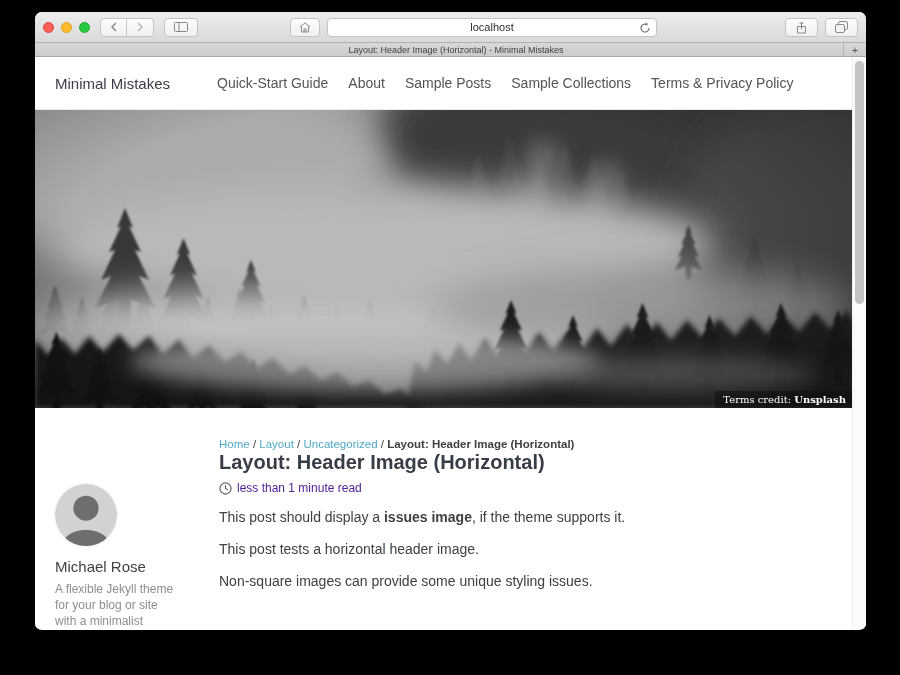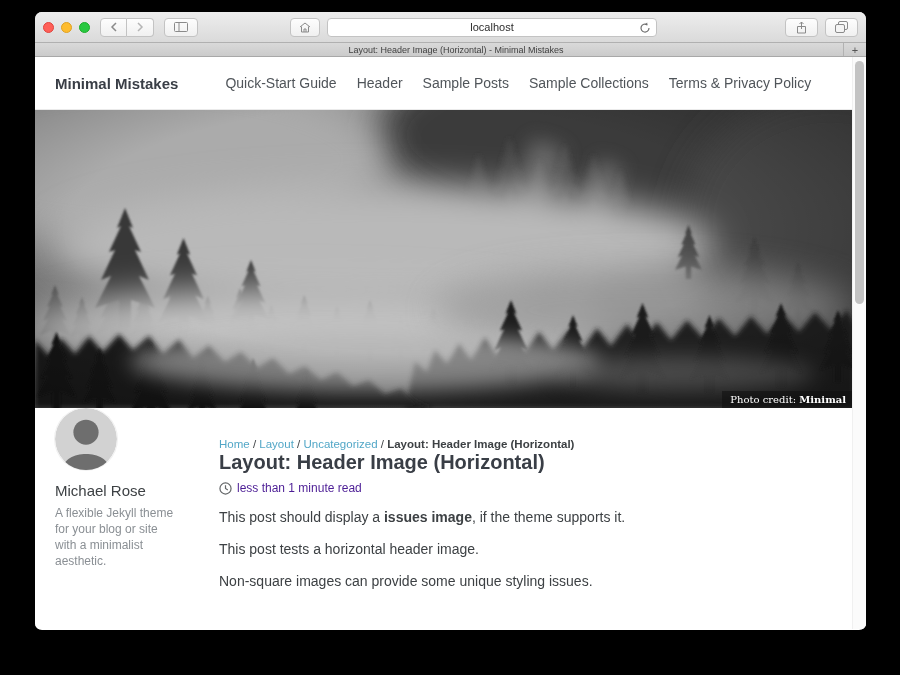--- a/index.html
+++ b/index.html
@@ -63,34 +63,34 @@
     border-left: 1px solid #b2b2b2;
     display: flex; align-items: center; justify-content: center;
     font-size: 11px; color: #555;
   }
   
   .viewport { position: relative; height: 572px; background: #fff; overflow: hidden; }
   .masthead {
     height: 53px; border-bottom: 1px solid #eaeaea;
     display: flex; align-items: center; padding: 0 20px;
   }
-  .site-title { font-size: 15px; font-weight: bold; color: #393e46; }
+  .site-title { font-size: 15px; font-weight: normal; color: #393e46; }
   .masthead-nav { display: flex; gap: 20px; margin-left: 47px; list-style: none; }
   .masthead-nav li { font-size: 14px; color: #50555a; cursor: pointer; }
   .hero { position: relative; width: 819px; height: 298px; background: #6f6f6f; overflow: hidden; }
   .hero svg { display: block; }
   .hero-credit {
     position: absolute; right: 0; bottom: 0;
     background: rgba(15,15,15,.55); color: #fff;
     font-family: "DejaVu Serif", serif; font-size: 10px;
     padding: 3px 8px; white-space: nowrap;
   }
   .hero-credit strong { font-weight: bold; }
   .content { display: flex; padding: 0 20px; }
-  .author-sidebar { width: 150px; flex: none; }
+  .author-sidebar { width: 150px; flex: none; padding-top: 76px; }
   .avatar {
     width: 62px; height: 62px; border-radius: 50%; overflow: hidden;
     box-shadow: 0 0 0 1px rgba(0,0,0,.06);
   }
   .author-name { margin-top: 12px; font-size: 15px; color: #3d4144; }
   .author-bio { margin-top: 6px; font-size: 12px; line-height: 16px; color: #8a8f94; width: 120px; }
   .main-col { flex: 1; padding-top: 30px; margin-left: 14px; }
   .breadcrumb { font-size: 11.5px; color: #3d4144; }
   .crumb-link { color: #52a7c7; cursor: pointer; }
   .crumb-sep { color: #3d4144; }
@@ -170,21 +170,21 @@
     <div class="tab-title">Layout: Header Image (Horizontal) - Minimal Mistakes</div>
     <div class="newtab-btn">+</div>
   </div>
 
   <div class="viewport">
 
     <div class="masthead">
       <div class="site-title">Minimal Mistakes</div>
       <ul class="masthead-nav">
         <li>Quick-Start Guide</li>
-        <li>Header</li>
+        <li>About</li>
         <li>Sample Posts</li>
         <li>Sample Collections</li>
         <li>Terms &amp; Privacy Policy</li>
       </ul>
     </div>
 
     <div class="hero">
       <svg width="819" height="298" viewBox="0 0 819 298" preserveAspectRatio="none">
         <defs>
           <linearGradient id="sky" x1="0" y1="0" x2="0" y2="1">
@@ -268,21 +268,21 @@
           <use href="#tr" transform="translate(48 238) scale(1.1)"></use>
           <use href="#tr" transform="translate(95 232) scale(1.4)"></use>
           <use href="#tr" transform="translate(152 250) scale(1.0)"></use>
           <use href="#tr" transform="translate(200 248) scale(1.2)"></use>
           <use href="#tr" transform="translate(258 260) scale(0.9)"></use>
         </g>
         <ellipse cx="330" cy="252" rx="235" ry="30" fill="#b5b5b5" filter="url(#b10)" opacity="0.7"></ellipse>
         <ellipse cx="650" cy="264" rx="130" ry="18" fill="#8a8a8a" filter="url(#b10)" opacity="0.5"></ellipse>
         <rect width="819" height="298" fill="url(#vig)"></rect>
       </svg>
-      <div class="hero-credit"><span>Photo credit: </span><strong>Minimal</strong></div>
+      <div class="hero-credit"><span>Terms credit: </span><strong>Unsplash</strong></div>
     </div>
 
     <div class="content">
 
       <div class="author-sidebar">
         <div class="avatar">
           <svg width="62" height="62" viewBox="0 0 64 64">
             <circle cx="32" cy="32" r="32" fill="#d2d2d2"></circle>
             <circle cx="32" cy="25" r="13" fill="#6e6e6e"></circle>
             <path d="M8 64 C8 42 56 42 56 64 Z" fill="#6e6e6e"></path>

